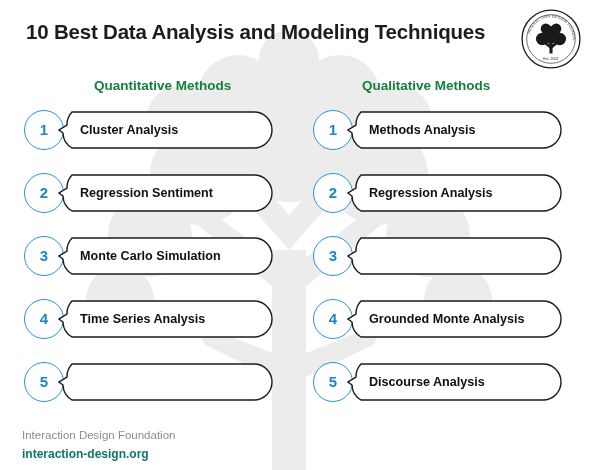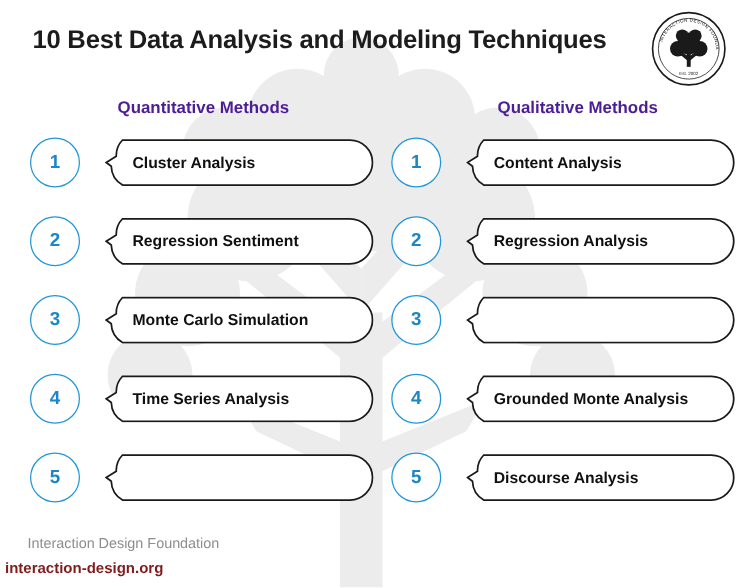--- a/index.html
+++ b/index.html
@@ -50,25 +50,25 @@
     position: absolute;
     right: 18px;
     top: 8px;
     width: 62px;
     height: 62px;
   }
   .col-head {
     position: absolute;
     font-size: 13.5px;
     font-weight: bold;
-    color: #4c1d95;
+    color: #15803d;
     top: 78px;
   }
   .col-head.left { left: 94px; }
-  .col-head.right { left: 398px; text-align: center; }
+  .col-head.right { left: 362px; text-align: center; }
 
   .row {
     position: absolute;
     height: 40px;
   }
   .row.left { left: 24px; }
   .row.right { left: 313px; }
 
   .num-circle {
     position: absolute;
@@ -85,21 +85,21 @@
     display: block;
     width: 100%;
     line-height: 37px;
     text-align: center;
     font-size: 15px;
     font-weight: bold;
     color: #1b87c9;
   }
   .bubble {
     position: absolute;
-    left: 60px;
+    left: 34px;
     top: 1px;
     height: 38px;
     width: 215px;
   }
   .bubble svg {
     position: absolute;
     left: 0;
     top: 0;
   }
   .bubble .label {
@@ -115,25 +115,25 @@
   }
   .footer-name {
     position: absolute;
     left: 22px;
     top: 429px;
     font-size: 11.5px;
     color: #8d8d8d;
   }
   .footer-url {
     position: absolute;
-    left: 4px;
+    left: 22px;
     top: 447px;
     font-size: 12px;
     font-weight: bold;
-    color: #7f1d1d;
+    color: #0f766e;
   }
 </style>
 </head>
 <body>
 
 <div class="poster">
 
   <svg class="watermark" viewBox="0 0 600 470" xmlns="http://www.w3.org/2000/svg">
     <g fill="#ececed">
       <rect x="272" y="250" width="34" height="220"></rect>
@@ -245,21 +245,21 @@
     </div>
 
     <div class="row right" style="top:110px;">
       <div class="num-circle">
           <span>1</span>
         </div>
       <div class="bubble">
         <svg width="215" height="38" viewBox="0 0 215 38" xmlns="http://www.w3.org/2000/svg">
           <path d="M14 1 L196 1 A18 18 0 0 1 196 37 L14 37 A18 18 0 0 1 5 22 L1 19 L9 14 A18 18 0 0 1 14 1 Z" fill="#ffffff" stroke="#1a1a1a" stroke-width="1.4"></path>
         </svg>
-        <div class="label">Content Analysis</div>
+        <div class="label">Methods Analysis</div>
       </div>
     </div>
 
     <div class="row right" style="top:173px;">
       <div class="num-circle">
           <span>2</span>
         </div>
       <div class="bubble">
         <svg width="215" height="38" viewBox="0 0 215 38" xmlns="http://www.w3.org/2000/svg">
           <path d="M14 1 L196 1 A18 18 0 0 1 196 37 L14 37 A18 18 0 0 1 5 22 L1 19 L9 14 A18 18 0 0 1 14 1 Z" fill="#ffffff" stroke="#1a1a1a" stroke-width="1.4"></path>

